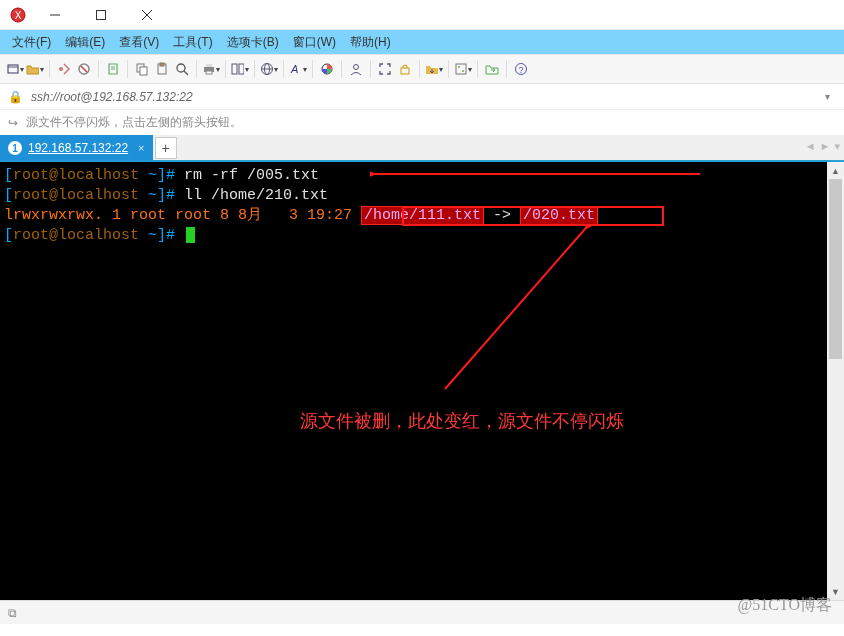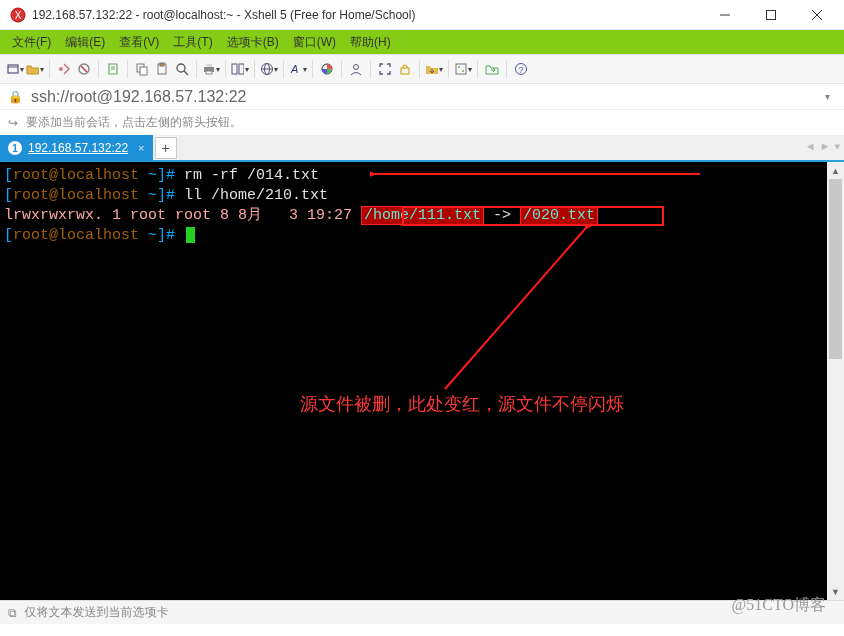--- a/index.html
+++ b/index.html
@@ -4,78 +4,77 @@
 <style>
 * { margin:0; padding:0; box-sizing:border-box; }
 body { font-family:"Microsoft YaHei","SimSun",Arial,sans-serif; font-size:12px; background:#fff; width:844px; height:636px; overflow:hidden; position:relative; }
 
 .titlebar { height:30px; display:flex; align-items:center; padding:0 4px; background:#fff; border-bottom:1px solid #e8e8e8; }
 .titlebar .app-icon { width:16px; height:16px; margin:0 6px; display:flex; align-items:center; justify-content:center; }
 .titlebar .title-text { flex:1; font-size:12px; color:#333; }
 .titlebar .win-btns { display:flex; }
 .titlebar .win-btn { width:46px; height:28px; display:flex; align-items:center; justify-content:center; color:#333; }
 
-.menubar { height:24px; display:flex; align-items:center; padding:0 6px; gap:2px; background:#84cc16; }
+.menubar { height:24px; display:flex; align-items:center; padding:0 6px; gap:2px; background:#7dd3fc; }
 .menubar .menu-item { padding:2px 6px; color:#333; cursor:default; }
 
 .toolbar { height:30px; display:flex; align-items:center; padding:2px 6px; gap:2px; background:#f7f7f7; border-top:1px solid #e3e3e3; border-bottom:1px solid #e3e3e3; }
 .toolbar .ticon { width:18px; height:18px; display:flex; align-items:center; justify-content:center; color:#555; }
 .toolbar .ticon.drop::after { content:"▾"; font-size:8px; margin-left:1px; color:#444; }
 .toolbar .sep { width:1px; height:18px; background:#ddd; margin:0 3px; }
 
 .addrbar { height:26px; display:flex; align-items:center; padding:0 8px; background:#fff; border-bottom:1px solid #eee; }
 .addrbar .lock { color:#888; margin-right:8px; }
-.addrbar .url { flex:1; color:#666; font-size:16px; }
+.addrbar .url { flex:1; color:#666; font-size:12px;font-style:italic; }
 .addrbar .drop-ar { color:#888; font-size:10px; padding:0 6px; }
 
 .tipbar { height:26px; display:flex; align-items:center; padding:0 8px; background:#fff; color:#8a8a8a; border-bottom:1px solid #eee; }
 .tipbar .tip-icon { margin-right:8px; }
 
 .tabbar { height:26px; display:flex; align-items:center; background:#f0f0f0; border-bottom:2px solid #2a9fd6; position:relative; }
 .tab { height:26px; display:flex; align-items:center; padding:0 8px; background:#1e90d8; color:#fff; font-size:12px; gap:6px; }
 .tab .dot { width:14px; height:14px; border-radius:50%; background:#fff; color:#1e90d8; display:flex; align-items:center; justify-content:center; font-size:10px; font-weight:bold; }
 .tab .close-x { color:#cfe9f8; font-size:11px; margin-left:4px; }
 .tab-add { width:22px; height:22px; margin-left:2px; background:#fff; border:1px solid #ccc; display:flex; align-items:center; justify-content:center; font-size:14px; color:#555; }
 .tab-nav { position:absolute; right:4px; top:4px; display:flex; gap:4px; }
 .tab-nav span { color:#bbb; font-size:11px; }
 
 .terminal { position:relative; background:#000; height:438px; overflow:hidden; }
 .term-inner { font-family:"Consolas","Courier New",monospace; font-size:15px; line-height:20px; padding:4px 4px; white-space:pre; }
 .prompt-br { color:#00aaff; }
 .prompt-at { color:#a16207; }
 .prompt-til { color:#00aaff; }
 .cmd-white { color:#e0e0e0; }
-.ls-perm { color:#fca5a5;text-align:right; }
-.link-red { background:#b00000; color:#5eead4; border:1px solid #ff2222; padding:0 2px; }
+.ls-perm { color:#f97316;text-align:right; }
+.link-red { background:#b00000; color:#f0abfc; border:1px solid #ff2222; padding:0 2px; }
 .arrow-txt { color:#e0e0e0; }
 .cursor { display:inline-block; width:9px; height:16px; background:#25d025; vertical-align:middle; margin-left:2px; }
 
 .scrollbar { position:absolute; right:0; top:0; width:17px; height:100%; background:#f0f0f0; }
 .scroll-up, .scroll-down { position:absolute; left:0; width:17px; height:17px; background:#f0f0f0; display:flex; align-items:center; justify-content:center; color:#666; font-size:9px; }
 .scroll-up { top:0; } .scroll-down { bottom:0; }
 .scroll-thumb { position:absolute; left:2px; top:17px; width:13px; height:180px; background:#c8c8c8; }
 
 .annot-box { position:absolute; border:2px solid #ff1a1a; pointer-events:none; }
-.annot-text { position:absolute; color:#ff3838; font-size:18px; font-family:"Microsoft YaHei",sans-serif; }
+.annot-text { position:absolute; color:#ff3838; font-size:18px; font-family:"Microsoft YaHei",sans-serif;margin-top:17px; }
 svg.annot-line { position:absolute; pointer-events:none; }
 
 .statusbar { height:24px; display:flex; align-items:center; padding:0 8px; background:#f5f5f5; border-top:1px solid #ddd; color:#888; font-size:12px; gap:8px; }
-.watermark { position:absolute; right:18px; bottom:20px; color:#999; font-size:16px; font-family:"Microsoft YaHei"; }
+.watermark { position:absolute; right:12px; bottom:20px; color:#999; font-size:16px; font-family:"Microsoft YaHei"; }
 </style>
 </head>
 <body>
 
 <div class="titlebar">
   <div class="app-icon">
     <svg width="16" height="16" viewBox="0 0 16 16">
         <circle cx="8" cy="8" r="7" fill="#d33" stroke="#a11"></circle>
         <text x="8" y="12" font-size="10" text-anchor="middle" fill="#fff">X</text>
       </svg>
   </div>
-  <div class="title-text">192.168.57.132:22 - root@localhost:~ - Xshell 5 (Free for Home/School)</div>
   <div class="win-btns">
     <div class="win-btn">
         <svg width="10" height="10">
           <line x1="0" y1="5" x2="10" y2="5" stroke="#333" stroke-width="1"></line>
         </svg>
       </div>
     <div class="win-btn">
         <svg width="10" height="10">
           <rect x="0.5" y="0.5" width="9" height="9" fill="none" stroke="#333" stroke-width="1"></rect>
         </svg>
@@ -240,39 +239,39 @@
 </div>
 
 <div class="addrbar">
   <span class="lock">🔒</span>
   <span class="url">ssh://root@192.168.57.132:22</span>
   <span class="drop-ar">▾</span>
 </div>
 
 <div class="tipbar">
   <span class="tip-icon">↪</span>
-  <span>要添加当前会话，点击左侧的箭头按钮。</span>
+  <span>源文件不停闪烁，点击左侧的箭头按钮。</span>
 </div>
 
 <div class="tabbar">
   <div class="tab">
     <span class="dot">1</span>
     <u>192.168.57.132:22</u>
     <span class="close-x">×</span>
   </div>
   <div class="tab-add">+</div>
   <div class="tab-nav">
     <span>◄</span>
     <span>►</span>
     <span>▾</span>
   </div>
 </div>
 
 <div class="terminal">
-  <div class="term-inner"><span class="prompt-br">[</span><span class="prompt-at">root@localhost</span><span class="prompt-til"> ~</span><span class="prompt-br">]# </span><span class="cmd-white">rm -rf /014.txt</span>
+  <div class="term-inner"><span class="prompt-br">[</span><span class="prompt-at">root@localhost</span><span class="prompt-til"> ~</span><span class="prompt-br">]# </span><span class="cmd-white">rm -rf /005.txt</span>
 <span class="prompt-br">[</span><span class="prompt-at">root@localhost</span><span class="prompt-til"> ~</span><span class="prompt-br">]# </span><span class="cmd-white">ll /home/210.txt</span>
 <span class="ls-perm">lrwxrwxrwx. 1 root root 8 8月   3 19:27 </span><span class="link-red">/home/111.txt</span><span class="arrow-txt"> -&gt; </span><span class="link-red">/020.txt</span>
 <span class="prompt-br">[</span><span class="prompt-at">root@localhost</span><span class="prompt-til"> ~</span><span class="prompt-br">]# </span><span class="cursor"></span></div>
 
   <div class="annot-box" style="left:402px; top:44px; width:262px; height:20px;"></div>
 
   <svg class="annot-line" style="left:370px; top:6px; width:340px; height:12px;">
     <defs>
         <marker id="ah1" markerWidth="8" markerHeight="8" refX="1" refY="3" orient="auto">
           <path d="M8 0 L0 3 L8 6 Z" fill="#ff1a1a"></path>
@@ -294,16 +293,15 @@
 
   <div class="scrollbar">
     <div class="scroll-up">▲</div>
     <div class="scroll-thumb"></div>
     <div class="scroll-down">▼</div>
   </div>
 </div>
 
 <div class="statusbar">
   <span>⧉</span>
-  <span>仅将文本发送到当前选项卡</span>
 </div>
 
 <div class="watermark">@51CTO博客</div>
 
 </body></html>

